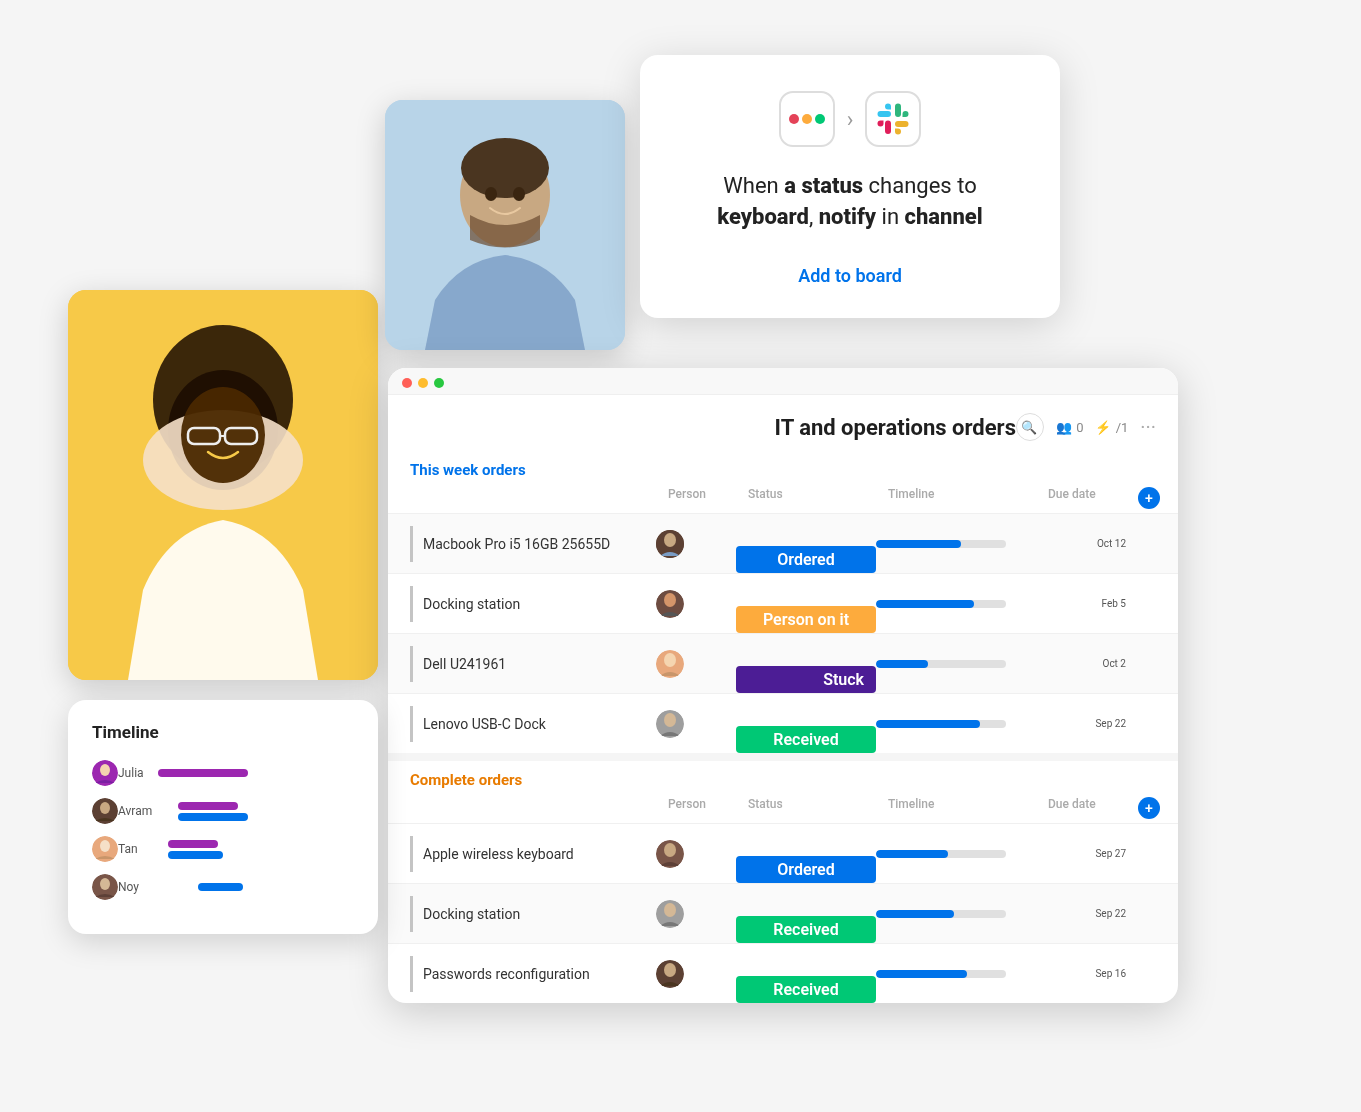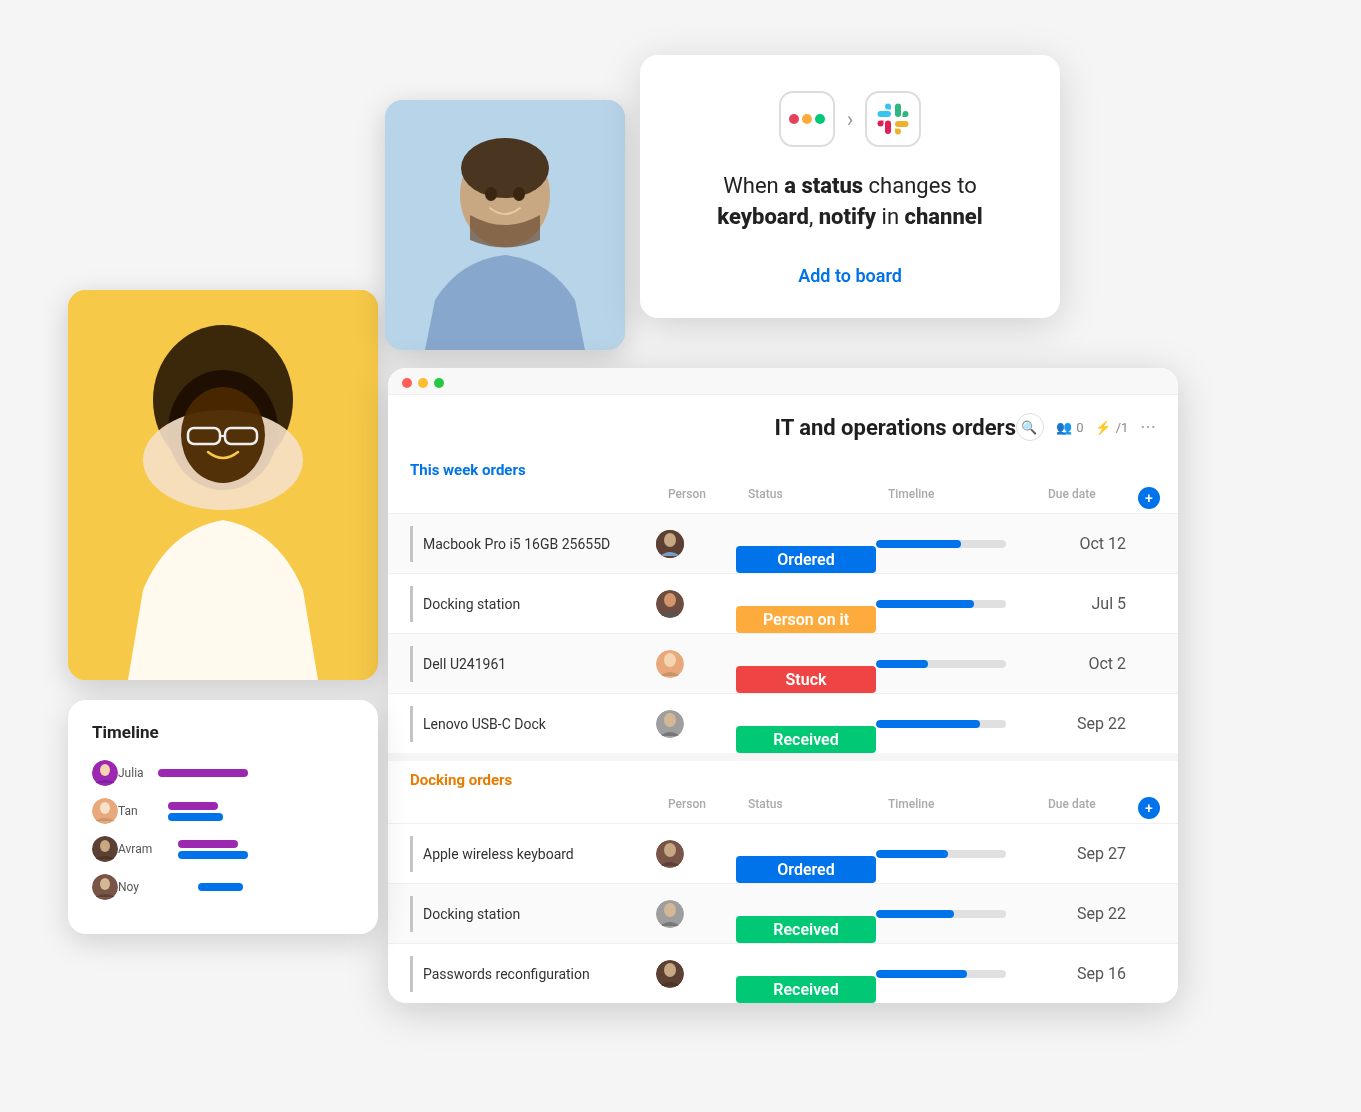--- a/index.html
+++ b/index.html
@@ -197,21 +197,21 @@
       border-radius: 4px;
       font-size: 16px;
       font-weight: 600;
       color: #fff;
       text-align: center;
       min-width: 100px;
       margin-top: 32px;
     }
     .status-ordered { background: #0073ea; }
     .status-working { background: #fdab3d; }
-    .status-stuck { background: #ef4444; }
+    .status-stuck { background: #4c1d95; text-align: right; }
     .status-received { background: #00c875; }
 
     .timeline-bar-container {
       display: flex;
       align-items: center;
       width: 140px;
     }
     .timeline-track {
       width: 130px;
       height: 8px;
@@ -220,21 +220,21 @@
       overflow: hidden;
       position: relative;
     }
     .timeline-fill {
       height: 100%;
       background: #0073ea;
       border-radius: 4px;
     }
 
     .due-date-text {
-      font-size: 16px;
+      font-size: 10px;
       color: #555;
       text-align: right;
     }
 
     .section-divider {
       height: 8px;
       background: #f5f5f5;
     }
 
     
@@ -446,21 +446,21 @@
           <ellipse cx="14" cy="10" rx="6" ry="7" fill="#d4956a"></ellipse>
           <path d="M4 26 Q14 18 24 26" fill="#555"></path>
         </svg>
     </div>
     <div class="status-badge status-working">Person on it</div>
     <div class="timeline-bar-container">
       <div class="timeline-track">
         <div class="timeline-fill" style="width:75%"></div>
       </div>
     </div>
-    <div class="due-date-text">Jul 5</div>
+    <div class="due-date-text">Feb 5</div>
     <div></div>
   </div>
 
   <div class="table-row">
     <div class="item-name">Dell U241961</div>
     <div class="avatar">
       <svg width="28" height="28" viewBox="0 0 28 28">
           <circle cx="14" cy="14" r="14" fill="#e8a87c"></circle>
           <ellipse cx="14" cy="10" rx="6" ry="7" fill="#f5d5b0"></ellipse>
           <path d="M4 26 Q14 18 24 26" fill="#c8956a"></path>
@@ -490,21 +490,21 @@
       <div class="timeline-track">
         <div class="timeline-fill" style="width:80%"></div>
       </div>
     </div>
     <div class="due-date-text">Sep 22</div>
     <div></div>
   </div>
 
   <div class="section-divider"></div>
 
-  <div class="section-header orange">Docking orders</div>
+  <div class="section-header orange">Complete orders</div>
 
   <div class="table-header">
     <span></span>
     <span>Person</span>
     <span>Status</span>
     <span>Timeline</span>
     <span>Due date</span>
     <div class="add-col-btn">+</div>
   </div>
 
@@ -580,44 +580,44 @@
     </div>
     <span class="timeline-person-name">Julia</span>
     <div style="flex:1; display:flex; flex-direction:column; gap:3px;">
       <div style="height:8px; border-radius:4px; background:#9c27b0; width:90px; margin-left:0px;"></div>
     </div>
   </div>
 
   <div class="timeline-person-row">
     <div class="timeline-person-avatar">
       <svg width="26" height="26" viewBox="0 0 26 26">
+          <circle cx="13" cy="13" r="13" fill="#5c4033"></circle>
+          <ellipse cx="13" cy="10" rx="5" ry="6" fill="#c8a882"></ellipse>
+          <path d="M3 23 Q13 17 23 23" fill="#4a3520"></path>
+        </svg>
+    </div>
+    <span class="timeline-person-name">Avram</span>
+    <div style="flex:1; display:flex; flex-direction:column; gap:3px;">
+      <div style="height:8px; border-radius:4px; background:#9c27b0; width:60px; margin-left:20px;"></div>
+      <div style="height:8px; border-radius:4px; background:#0073ea; width:70px; margin-left:20px;"></div>
+    </div>
+  </div>
+
+  <div class="timeline-person-row">
+    <div class="timeline-person-avatar">
+      <svg width="26" height="26" viewBox="0 0 26 26">
           <circle cx="13" cy="13" r="13" fill="#e8a87c"></circle>
           <ellipse cx="13" cy="10" rx="5" ry="6" fill="#f5e0c8"></ellipse>
           <path d="M3 23 Q13 17 23 23" fill="#c8956a"></path>
         </svg>
     </div>
     <span class="timeline-person-name">Tan</span>
     <div style="flex:1; display:flex; flex-direction:column; gap:3px;">
       <div style="height:8px; border-radius:4px; background:#9c27b0; width:50px; margin-left:10px;"></div>
       <div style="height:8px; border-radius:4px; background:#0073ea; width:55px; margin-left:10px;"></div>
-    </div>
-  </div>
-
-  <div class="timeline-person-row">
-    <div class="timeline-person-avatar">
-      <svg width="26" height="26" viewBox="0 0 26 26">
-          <circle cx="13" cy="13" r="13" fill="#5c4033"></circle>
-          <ellipse cx="13" cy="10" rx="5" ry="6" fill="#c8a882"></ellipse>
-          <path d="M3 23 Q13 17 23 23" fill="#4a3520"></path>
-        </svg>
-    </div>
-    <span class="timeline-person-name">Avram</span>
-    <div style="flex:1; display:flex; flex-direction:column; gap:3px;">
-      <div style="height:8px; border-radius:4px; background:#9c27b0; width:60px; margin-left:20px;"></div>
-      <div style="height:8px; border-radius:4px; background:#0073ea; width:70px; margin-left:20px;"></div>
     </div>
   </div>
 
   <div class="timeline-person-row">
     <div class="timeline-person-avatar">
       <svg width="26" height="26" viewBox="0 0 26 26">
           <circle cx="13" cy="13" r="13" fill="#795548"></circle>
           <ellipse cx="13" cy="10" rx="5" ry="6" fill="#d4b896"></ellipse>
           <path d="M3 23 Q13 17 23 23" fill="#5d4037"></path>
         </svg>

